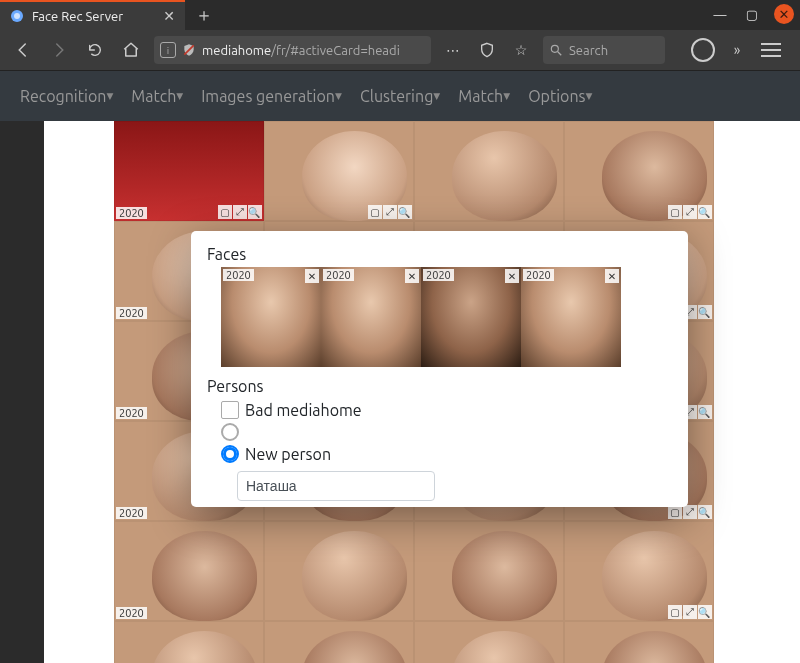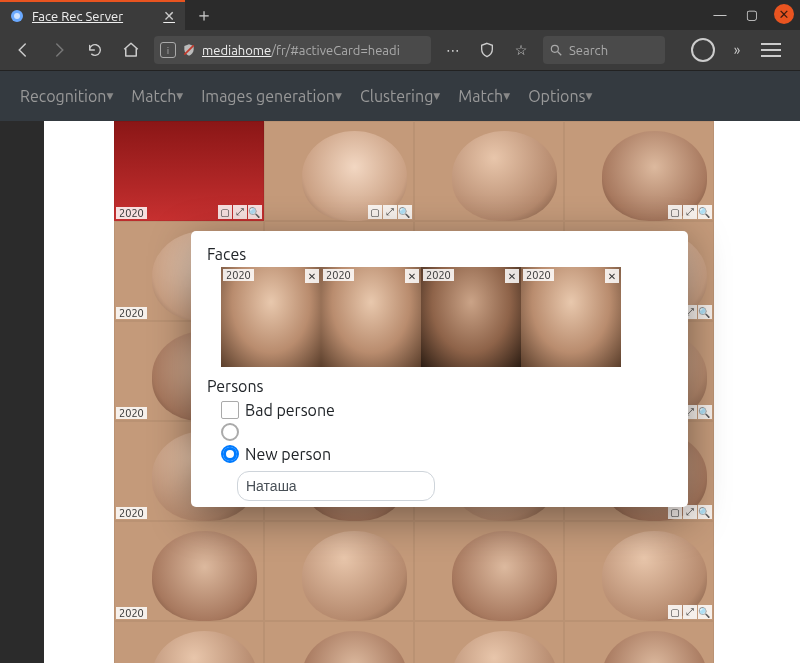--- a/index.html
+++ b/index.html
@@ -24,21 +24,20 @@
     height: 30px;
     background: #3b3b3b;
     display: flex;
     align-items: center;
     padding: 0 10px;
     min-width: 185px;
     max-width: 185px;
     border-top: 2px solid #e95420;
     box-sizing: border-box;
     color: #eee;
-    text-decoration: underline;
   }
   .tab .favicon {
     width: 14px; height: 14px; margin-right: 8px;
     display: inline-flex; align-items: center; justify-content: center;
   }
   .tab .title { flex: 1; font-size: 13px; overflow: hidden; white-space: nowrap; }
   .tab .close { color: #ccc; font-size: 14px; margin-left: 8px; }
   .newtab { color: #ccc; font-size: 18px; margin-left: 10px; }
   .window-buttons {
     position: absolute; right: 6px; top: 4px;
@@ -68,21 +67,21 @@
     background: #4a4a4a; border-radius: 4px;
     display: flex; align-items: center; padding: 0 6px;
     color: #ccc; font-size: 13px; overflow: hidden; white-space: nowrap;
   }
   .urlbar .shield { margin-right: 6px; color:#ccc; }
   .urlbar .info {
     width:14px; height:14px; border:1px solid #aaa; border-radius:3px;
     color:#aaa; font-size:10px; display:flex;align-items:center;justify-content:center;
     margin-right:6px;
   }
-  .url-host { color:#eee;text-decoration:underline; }
+  .url-host { color:#eee; }
   .url-rest { color:#aaa; }
   .searchbar {
     width: 110px; height: 28px; background: #4a4a4a; border-radius: 4px;
     display: flex; align-items: center; padding: 0 6px; color: #aaa; font-size: 13px;
   }
   .searchbar .sglass { margin-right: 6px; color:#aaa; }
   .spacer { width:6px; }
   .iconbtn { width: 24px; height: 24px; display:flex;align-items:center;justify-content:center;color:#ccc; }
   .bigcircle { width:20px;height:20px;border:2px solid #ccc;border-radius:50%; }
   .hamburger { width:20px;height:14px; display:flex;flex-direction:column;justify-content:space-between; }
@@ -190,21 +189,21 @@
   .trash-tile {
     margin-left: 30px; width:96px; text-align:left;
   }
   .trash-circle {
     width:90px;height:90px;border-radius:50%; background:#9a9a9a;
     display:flex;align-items:center;justify-content:center;
   }
   .trash-label { font-size:11px; color:#555; margin-top:2px; }
   .name-input {
     margin-left:30px; margin-top:4px; width:180px; height:28px;
-    border:1px solid #ced4da; border-radius:12px; padding:0 8px;
+    border:1px solid #ced4da; border-radius:4px; padding:0 8px;
     font-size:14px; color:#495057; background:#fff;
   }
 
   
   svg { display:block; }
 </style>
 </head>
 <body>
 
 <div class="titlebar">
@@ -425,21 +424,21 @@
               <div class="face-inner"></div>
             <span class="yr">2020</span>
             <span class="rm">✕</span>
             </div>
         </div>
 
         <div class="section-label">Persons</div>
         <div class="persons">
           <div class="p-row">
             <span class="chk"></span>
-            <span>Bad persone</span>
+            <span>Bad mediahome</span>
           </div>
           <div class="p-row" style="align-items:flex-start;">
             <span class="radio"></span>
           </div>
           <div class="p-row">
             <span class="radio sel"></span>
             <span>New person</span>
           </div>
           <input class="name-input" value="Наташа" style="">
         </div>

